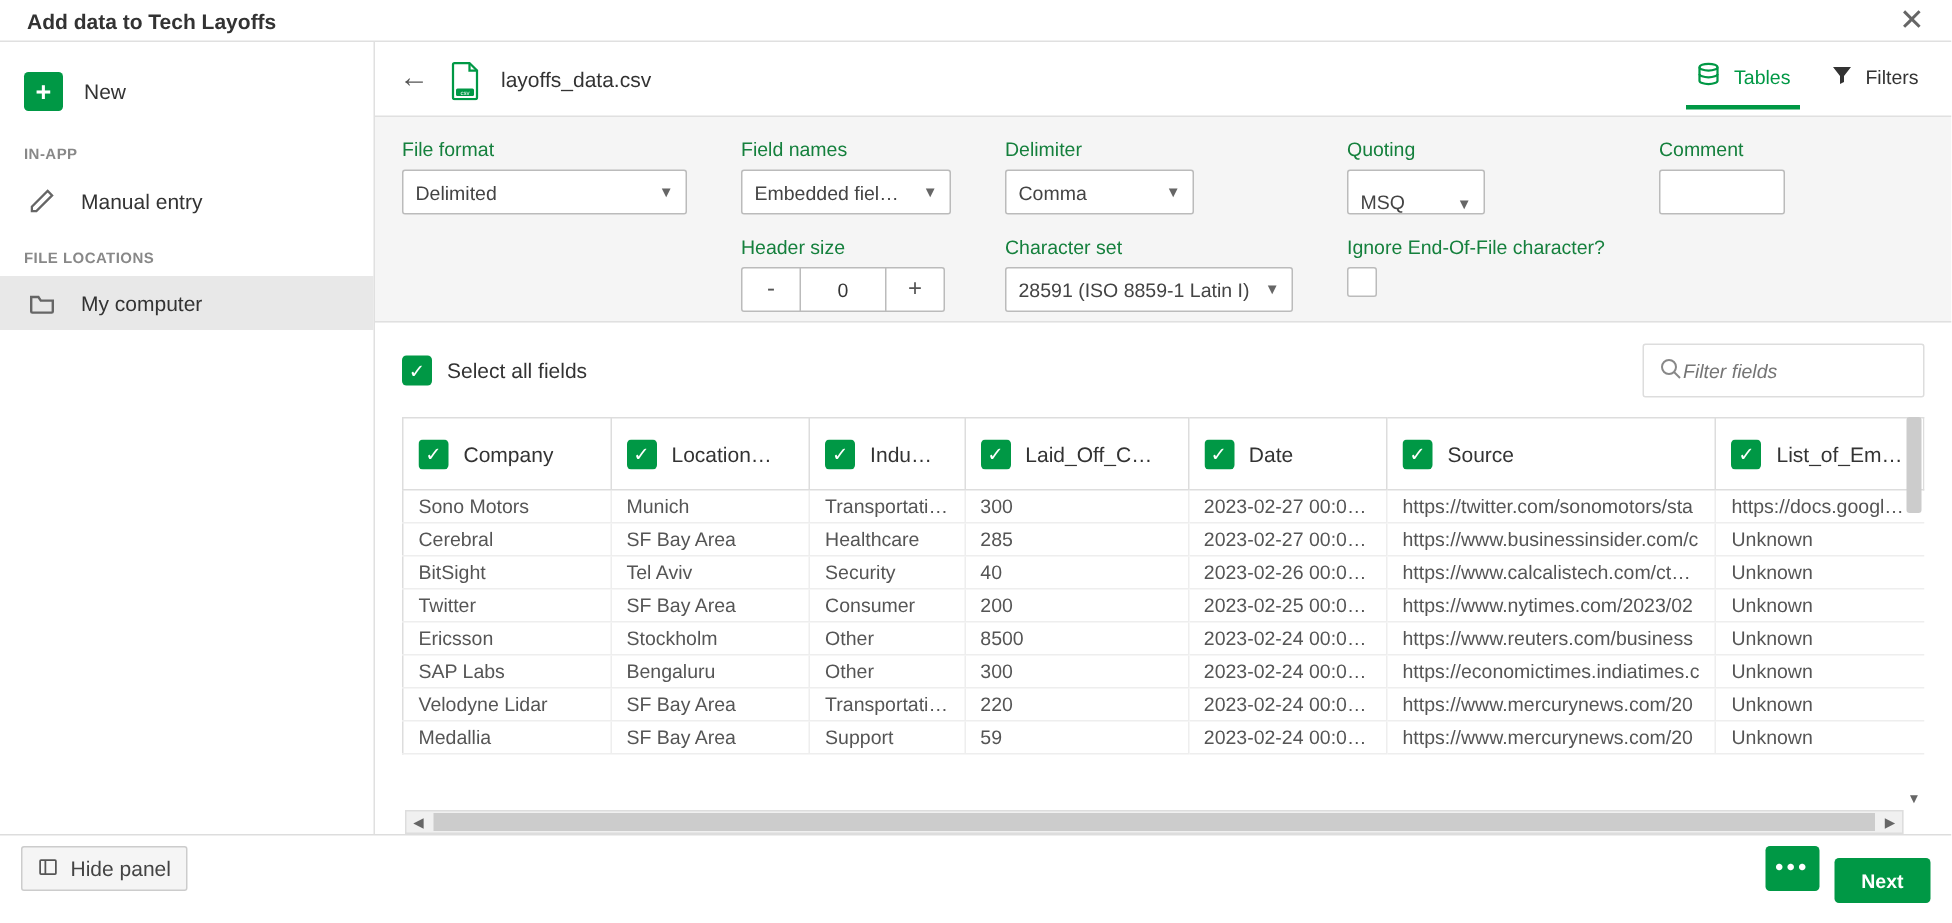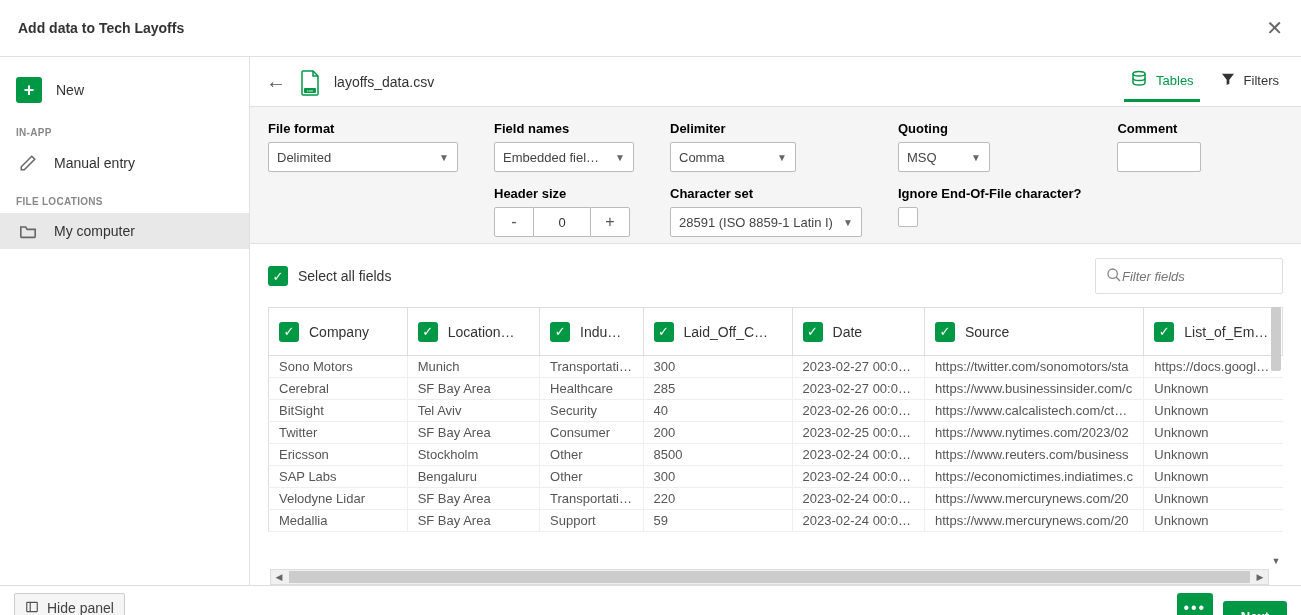--- a/index.html
+++ b/index.html
@@ -1,18 +1,18 @@
 <!DOCTYPE html>
 <html><head>
 <meta charset="utf-8">
 <style>
 * { box-sizing: border-box; margin: 0; padding: 0; }
 body { font-family: -apple-system, BlinkMacSystemFont, "Segoe UI", Arial, sans-serif; font-size: 13px; color: #333; width: 1301px; height: 615px; overflow: hidden; background: #fff; }
 
-.header { height: 57px; display: flex; align-items: center; justify-content: space-between; padding: 0 18px; border-bottom: 1px solid #e0e0e0; }
+.header { height: 28px; display: flex; align-items: center; justify-content: space-between; padding: 0 18px; border-bottom: 1px solid #e0e0e0; }
 .header-title { font-size: 14px; font-weight: 600; color: #333; }
 .close-x { font-size: 20px; color: #666; cursor: pointer; }
 
 .body { display: flex; height: 528px; }
 
 .sidebar { width: 250px; border-right: 1px solid #e0e0e0; padding-top: 10px; }
 .new-btn { display: flex; align-items: center; gap: 14px; padding: 10px 16px; cursor: pointer; }
 .new-btn-icon { width: 26px; height: 26px; background: #009845; color: #fff; display: flex; align-items: center; justify-content: center; border-radius: 3px; font-size: 18px; font-weight: bold; }
 .new-btn-label { font-size: 14px; color: #333; }
 .section-label { font-size: 10px; font-weight: 600; color: #888; letter-spacing: 0.3px; padding: 14px 16px 6px; text-transform: uppercase; }
@@ -26,28 +26,28 @@
 .back-arrow { font-size: 20px; color: #555; cursor: pointer; }
 .file-icon { width: 20px; height: 24px; }
 .filename { font-size: 14px; color: #333; }
 .toolbar-spacer { flex: 1; }
 .toolbar-tab { display: flex; align-items: center; gap: 8px; padding: 8px 6px 10px; color: #333; cursor: pointer; position: relative; }
 .toolbar-tab.active { color: #009845; }
 .toolbar-tab.active::after { content: ''; position: absolute; left: 0; right: 0; bottom: -1px; height: 3px; background: #009845; }
 
 .config { background: #f5f5f5; padding: 14px 18px 6px; display: flex; gap: 36px; flex-wrap: wrap; border-bottom: 1px solid #e0e0e0; }
 .config-group { display: flex; flex-direction: column; gap: 6px; }
-.config-label { font-size: 13px; font-weight: 700; color: #000000; }
+.config-label { font-size: 13px; font-weight: 400; color: #15803d; }
 .dropdown { height: 30px; background: #fff; border: 1px solid #bbb; border-radius: 2px; display: flex; align-items: center; justify-content: space-between; padding: 0 8px; font-size: 13px; color: #444; cursor: pointer; }
 .dropdown-caret { font-size: 10px; color: #666; margin-left: 8px; }
 .dd-fileformat { width: 190px; }
 .dd-fieldnames { width: 140px; }
 .dd-delim { width: 126px; }
 .dd-charset { width: 192px; }
-.dd-quoting { width: 92px; }
+.dd-quoting { width: 92px; align-items: flex-end; }
 .stepper { display: flex; }
 .step-btn { width: 40px; height: 30px; background: #fff; border: 1px solid #bbb; display: flex; align-items: center; justify-content: center; cursor: pointer; font-size: 16px; color: #555; }
 .step-btn:first-child { border-radius: 2px 0 0 2px; }
 .step-btn:last-child { border-radius: 0 2px 2px 0; }
 .step-val { width: 56px; height: 30px; background: #fff; border-top: 1px solid #bbb; border-bottom: 1px solid #bbb; display: flex; align-items: center; justify-content: center; font-size: 13px; }
 .small-input { width: 84px; height: 30px; background: #fff; border: 1px solid #bbb; border-radius: 2px; }
 .checkbox-empty { width: 20px; height: 20px; background: #fff; border: 1px solid #bbb; border-radius: 2px; }
 
 .preview { flex: 1; padding: 14px 18px 0; display: flex; flex-direction: column; min-height: 0; }
 .preview-top { display: flex; align-items: center; justify-content: space-between; margin-bottom: 12px; }

